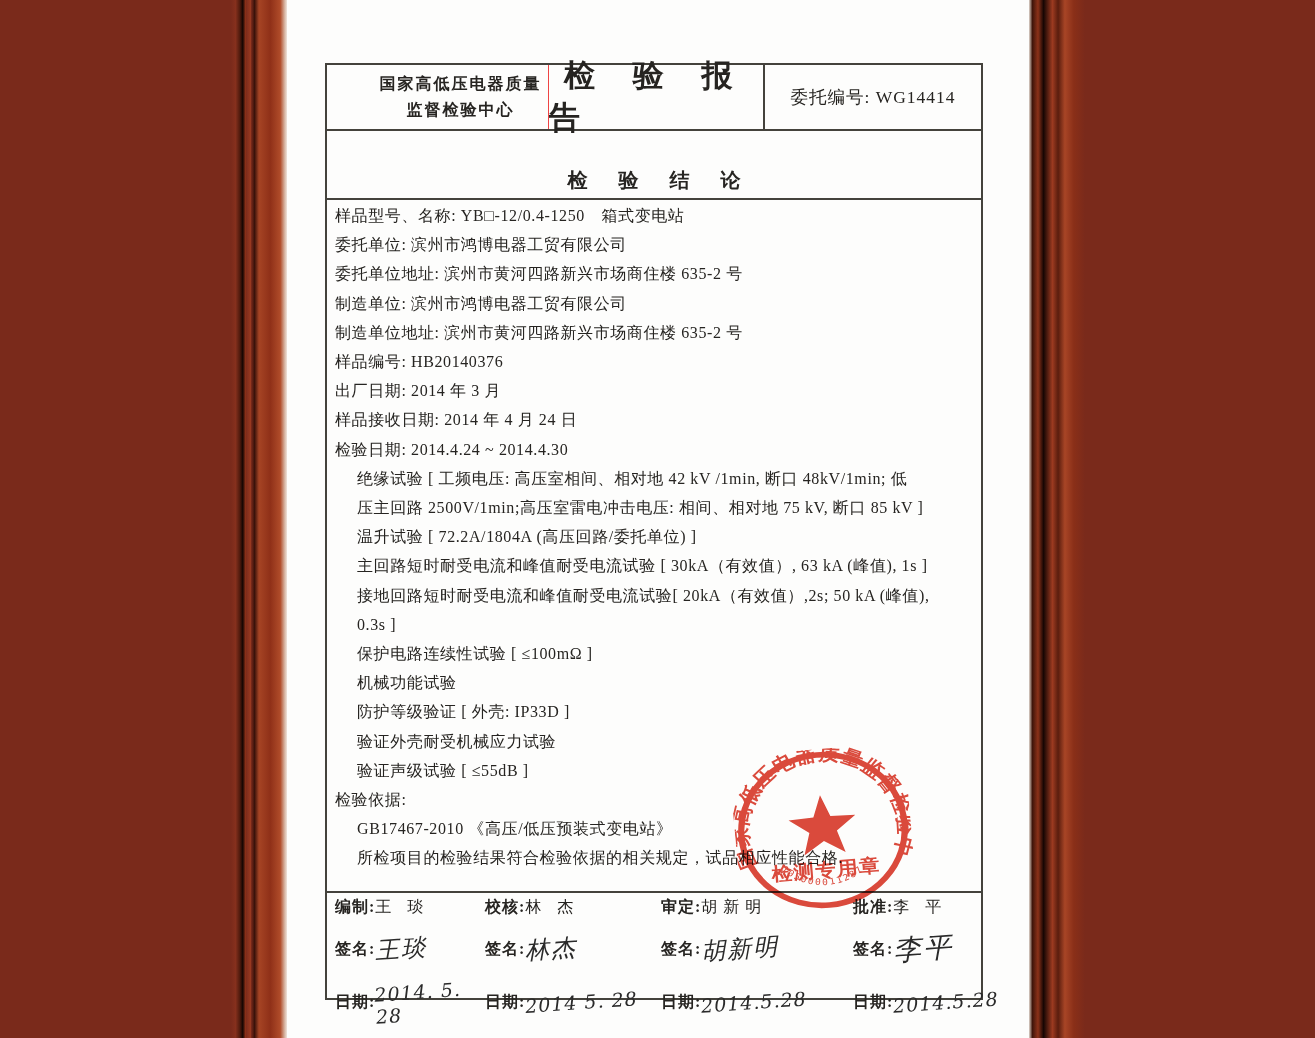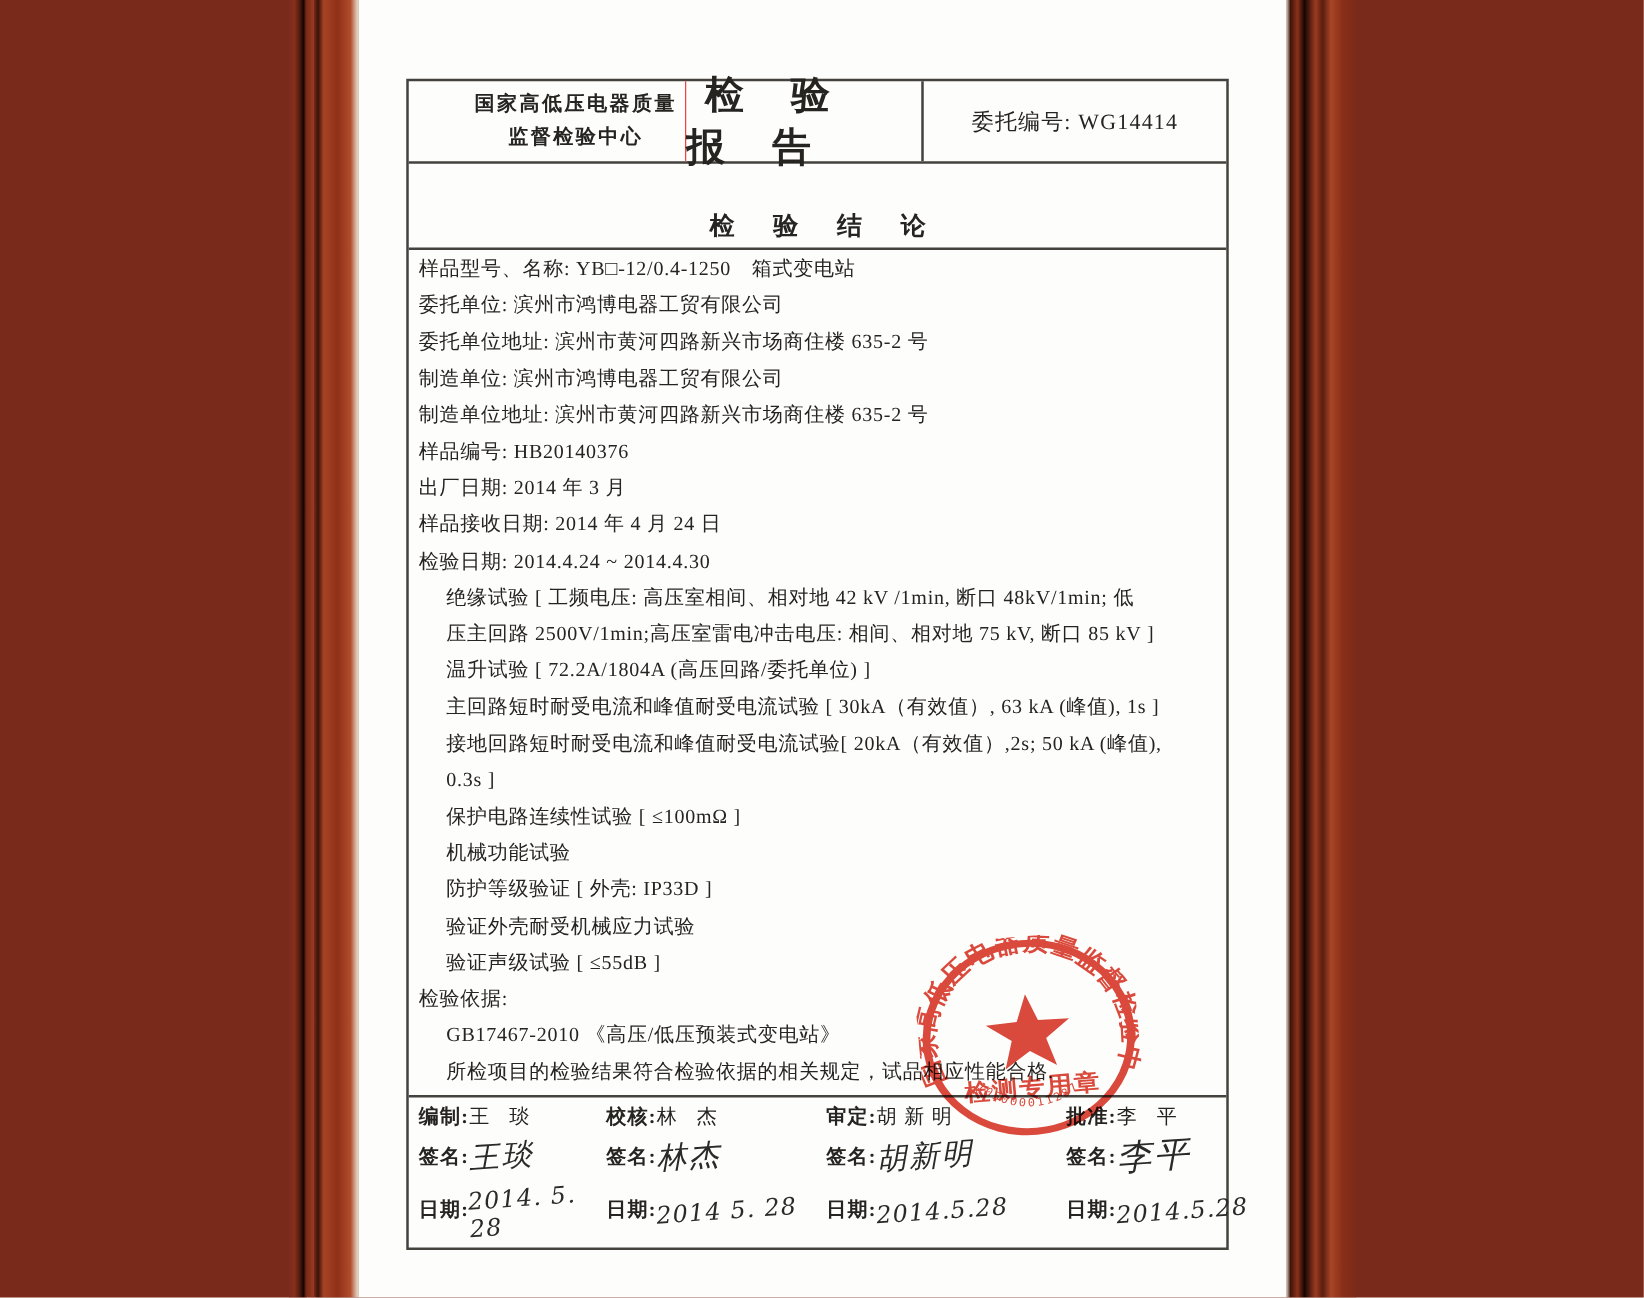--- a/index.html
+++ b/index.html
@@ -34,28 +34,28 @@
   
   .tbl{
     position:absolute;left:325px;top:63px;width:658px;height:937px;
     border:2px solid #44423c;box-sizing:border-box;
     display:flex;flex-direction:column;
   }
   .hdr{display:flex;height:64px;border-bottom:2px solid #44423c;}
   .hdr-cell{box-sizing:border-box;display:flex;flex-direction:column;align-items:center;justify-content:center;}
   .hdr-org{width:222px;border-right:1px solid #ef4444;font-size:16px;letter-spacing:2px;line-height:26px;font-weight:600;padding-left:46px;}
   .hdr-title{flex:1;font-size:31px;font-weight:bold;letter-spacing:15px;text-indent:15px;border-radius:32px;}
-  .hdr-no{width:244px;border-left:2px solid #44423c;font-size:17.5px;letter-spacing:1px;}
+  .hdr-no{width:218px;border-left:2px solid #44423c;font-size:17.5px;letter-spacing:1px;}
   .sec{height:36px;border-bottom:2px solid #44423c;display:flex;align-items:center;justify-content:center;
        font-size:20px;font-weight:600;letter-spacing:13px;text-indent:13px;margin-top:31px;}
   .body{flex:1;padding:1px 6px 0 8px;overflow:hidden;}
   .ln{font-size:16px;line-height:29.2px;letter-spacing:0.6px;white-space:nowrap;}
   .ln.ind{padding-left:22px;}
-  .ftr{height:122px;border-top:2px solid #44423c;box-sizing:border-box;
-       display:flex;flex-direction:column;justify-content:space-around;padding:4px 6px 6px 8px;}
+  .ftr{height:107px;border-top:2px solid #44423c;box-sizing:border-box;
+       display:flex;flex-direction:column;justify-content:space-around;padding:4px 6px 6px 8px;gap:12px;}
   .frow{display:grid;grid-template-columns:150px 176px 192px 1fr;align-items:center;}
   .fcell{display:flex;align-items:center;}
   .fcell .lbl{font-size:16px;font-weight:600;letter-spacing:1px;flex:0 0 auto;}
   .fcell .val{flex:1;text-align:left;font-size:16px;letter-spacing:6px;}
   .hand{
     font-style:italic;font-size:24px;letter-spacing:2px;
     transform:rotate(-4deg);display:inline-block;color:#2a2a2a;
     font-family:"DejaVu Serif","Liberation Serif",serif;
   }
   .hand.date{font-size:19px;letter-spacing:1px;}

